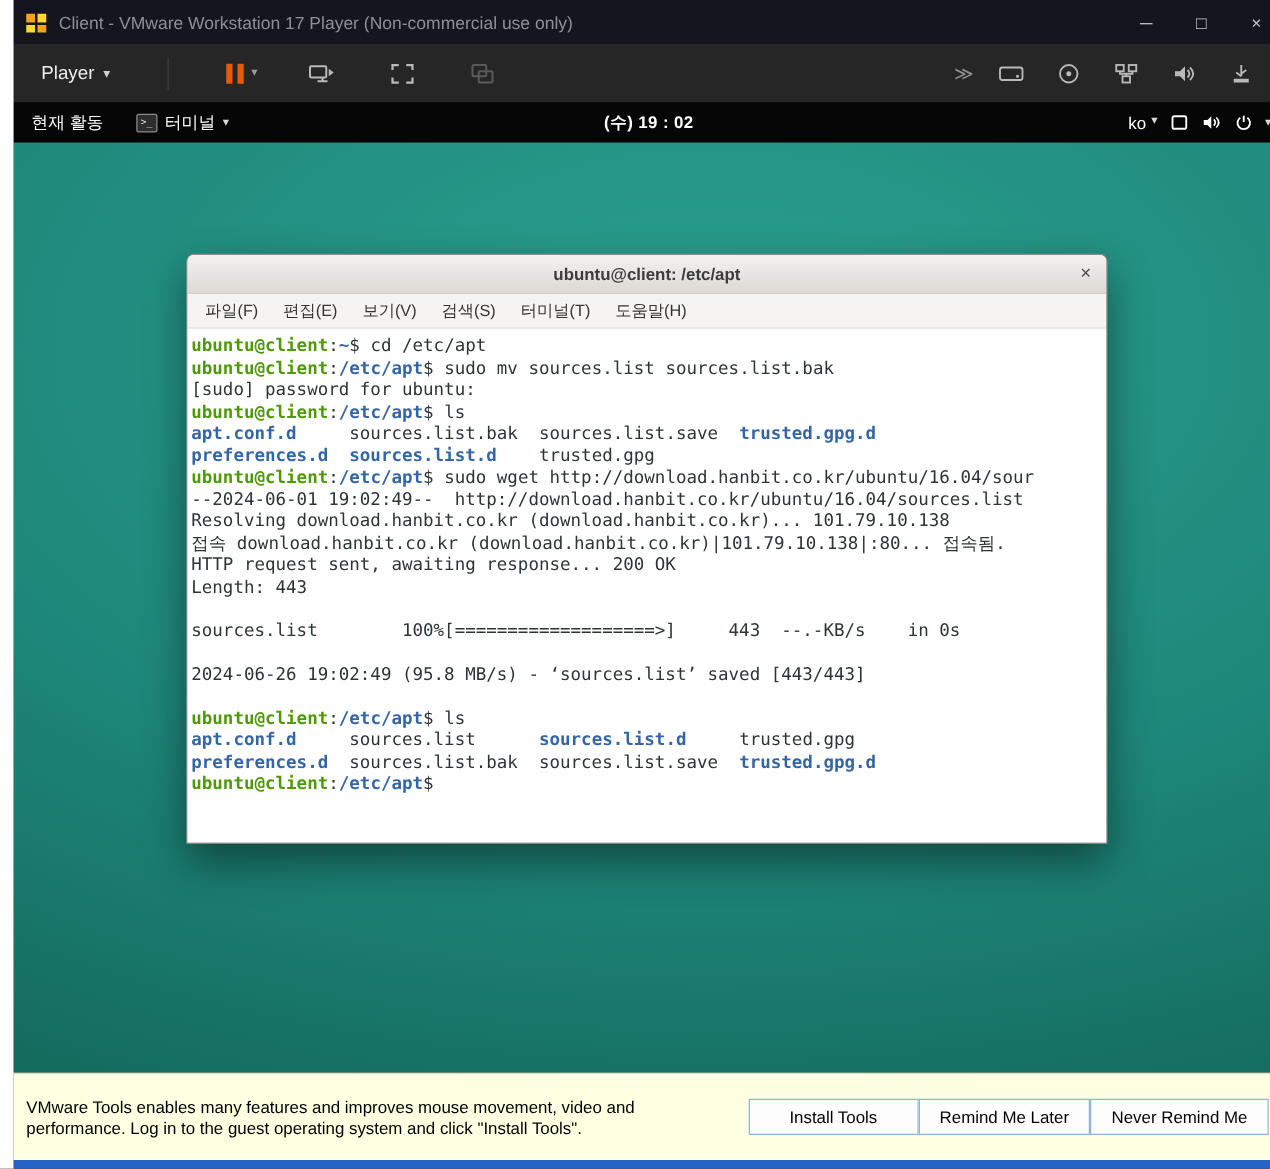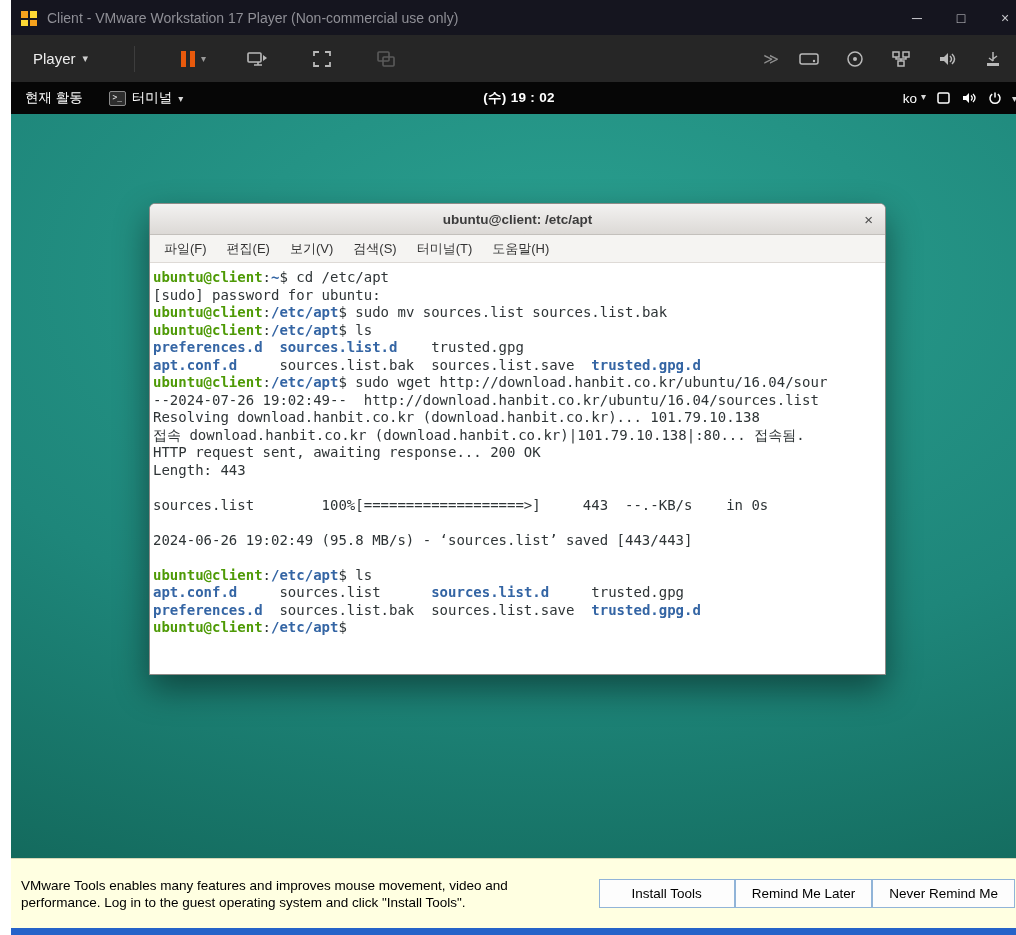--- a/index.html
+++ b/index.html
@@ -205,27 +205,27 @@
       <div class="t-menubar">
           <span class="menu-item">파일(F)</span>
           <span class="menu-item">편집(E)</span>
           <span class="menu-item">보기(V)</span>
           <span class="menu-item">검색(S)</span>
           <span class="menu-item">터미널(T)</span>
           <span class="menu-item">도움말(H)</span>
         </div>
       <div class="t-content">
           <div class="tline"><span class="u">ubuntu@client</span><span>:</span><span class="p">~</span><span>$ cd /etc/apt</span></div>
+          <div class="tline"><span class="u">ubuntu@client</span><span>:</span><span class="p">/etc/apt</span><span>$ sudo mv sources.list sources.list.bak</span></div>
           <div class="tline"><span>[sudo] password for ubuntu:</span></div>
-          <div class="tline"><span class="u">ubuntu@client</span><span>:</span><span class="p">/etc/apt</span><span>$ sudo mv sources.list sources.list.bak</span></div>
           <div class="tline"><span class="u">ubuntu@client</span><span>:</span><span class="p">/etc/apt</span><span>$ ls</span></div>
+          <div class="tline"><span class="d">apt.conf.d</span><span>     sources.list.bak  sources.list.save  </span><span class="d">trusted.gpg.d</span></div>
           <div class="tline"><span class="d">preferences.d</span><span>  </span><span class="d">sources.list.d</span><span>    trusted.gpg</span></div>
-          <div class="tline"><span class="d">apt.conf.d</span><span>     sources.list.bak  sources.list.save  </span><span class="d">trusted.gpg.d</span></div>
           <div class="tline"><span class="u">ubuntu@client</span><span>:</span><span class="p">/etc/apt</span><span>$ sudo wget http://download.hanbit.co.kr/ubuntu/16.04/sour</span></div>
-          <div class="tline"><span>--2024-07-26 19:02:49--  http://download.hanbit.co.kr/ubuntu/16.04/sources.list</span></div>
+          <div class="tline"><span>--2024-06-01 19:02:49--  http://download.hanbit.co.kr/ubuntu/16.04/sources.list</span></div>
           <div class="tline"><span>Resolving download.hanbit.co.kr (download.hanbit.co.kr)... 101.79.10.138</span></div>
           <div class="tline"><span>접속 download.hanbit.co.kr (download.hanbit.co.kr)|101.79.10.138|:80... 접속됨.</span></div>
           <div class="tline"><span>HTTP request sent, awaiting response... 200 OK</span></div>
           <div class="tline"><span>Length: 443</span></div>
           <div class="tline">&nbsp;</div>
           <div class="tline"><span>sources.list        100%[===================&gt;]     443  --.-KB/s    in 0s</span></div>
           <div class="tline">&nbsp;</div>
           <div class="tline"><span>2024-06-26 19:02:49 (95.8 MB/s) - ‘sources.list’ saved [443/443]</span></div>
           <div class="tline">&nbsp;</div>
           <div class="tline"><span class="u">ubuntu@client</span><span>:</span><span class="p">/etc/apt</span><span>$ ls</span></div>

